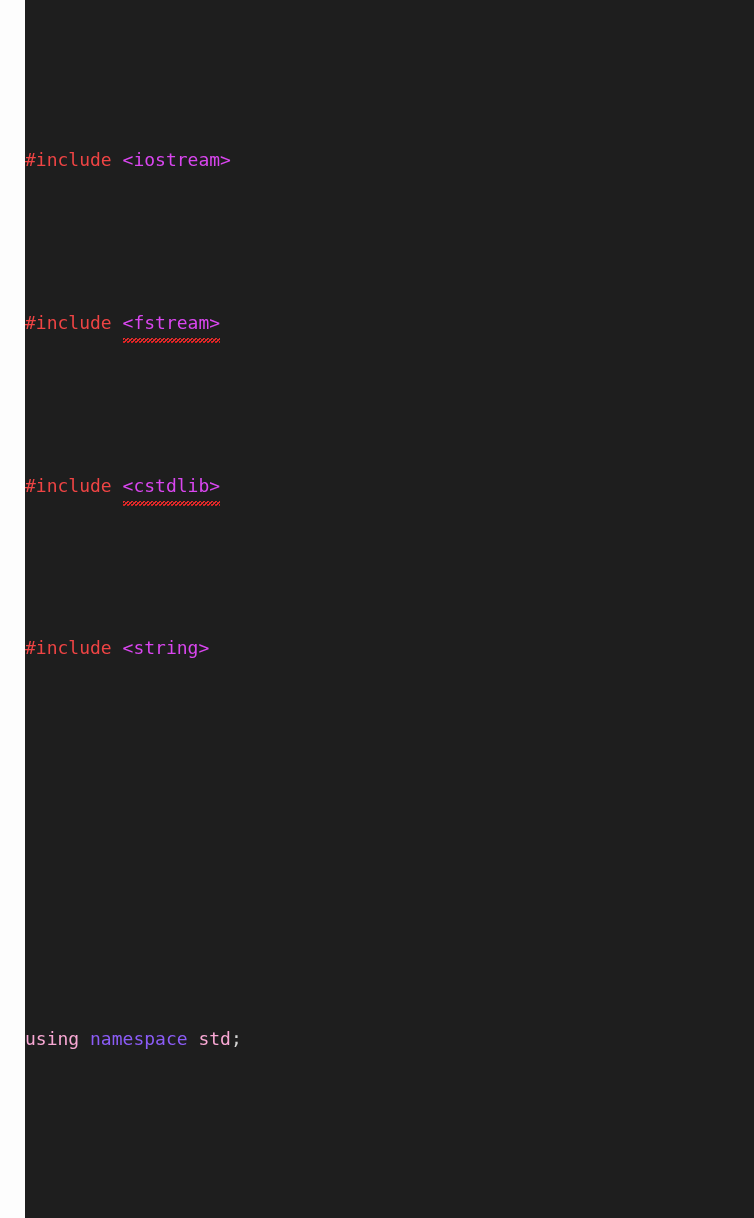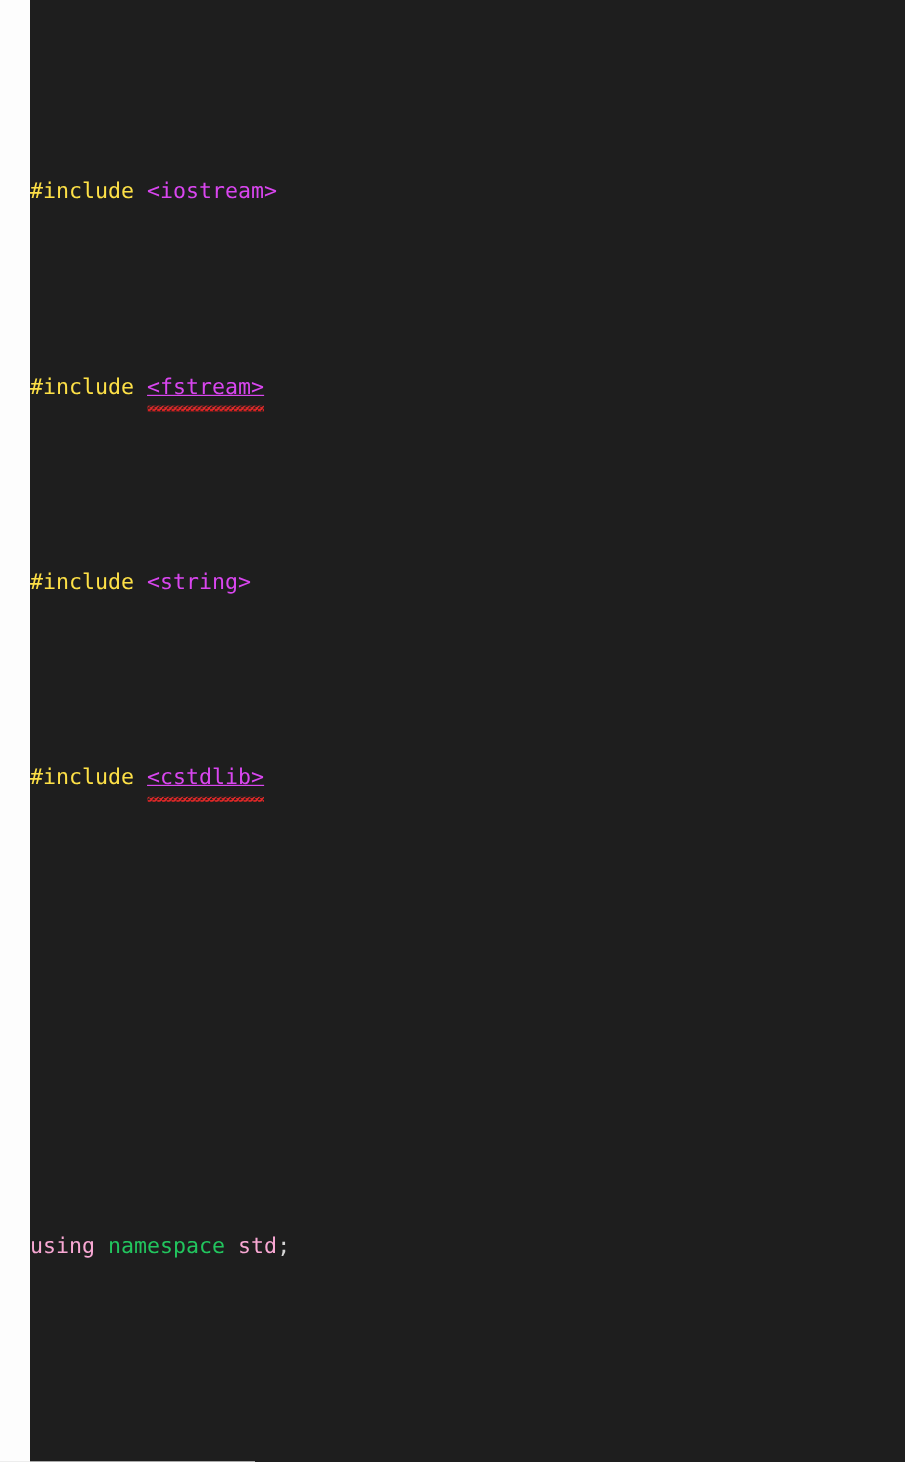--- a/index.html
+++ b/index.html
@@ -50,31 +50,30 @@
   }
 
   .code-line {
     height: 32.55px;
     white-space: pre;
     color: #d4d4d4;
   }
 
   
   .t-plain   { color: #d4d4d4; }
-  .t-pre     { color: #fde047; }   
+  .t-pre     { color: #ef4444; }   
   .t-str     { color: #d946ef; }   
   .t-kw      { color: #f9a8d4; }   
-  .t-kwc     { color: #22c55e; }   
+  .t-kwc     { color: #8b5cf6; }   
   .t-type    { color: #f9a8d4; }   
 
   
   .sq {
     position: relative;
     display: inline-block;
-    text-decoration: underline;
   }
   .sq::after {
     content: "";
     position: absolute;
     left: 0;
     right: 0;
     bottom: -3px;
     height: 4px;
     background-image:
       repeating-linear-gradient(
@@ -106,24 +105,24 @@
   <div id="code-surface">
     <div id="code-lines">
 
       
       <div class="code-line"><span class="t-pre">#include</span><span class="t-plain"> </span><span class="t-str">&lt;iostream&gt;</span></div>
 
       
       <div class="code-line"><span class="t-pre">#include</span><span class="t-plain"> </span><span class="t-str sq">&lt;fstream&gt;</span></div>
 
       
+      <div class="code-line"><span class="t-pre">#include</span><span class="t-plain"> </span><span class="t-str sq">&lt;cstdlib&gt;</span></div>
+
+      
       <div class="code-line"><span class="t-pre">#include</span><span class="t-plain"> </span><span class="t-str">&lt;string&gt;</span></div>
-
-      
-      <div class="code-line"><span class="t-pre">#include</span><span class="t-plain"> </span><span class="t-str sq">&lt;cstdlib&gt;</span></div>
 
       
 
       
       <div class="code-line">&nbsp;</div>
 
       
       <div class="code-line"><span class="t-kw">using</span><span class="t-plain"> </span><span class="t-kwc">namespace</span><span class="t-plain"> </span><span class="t-type">std</span><span class="t-plain">;</span></div>
 
       

